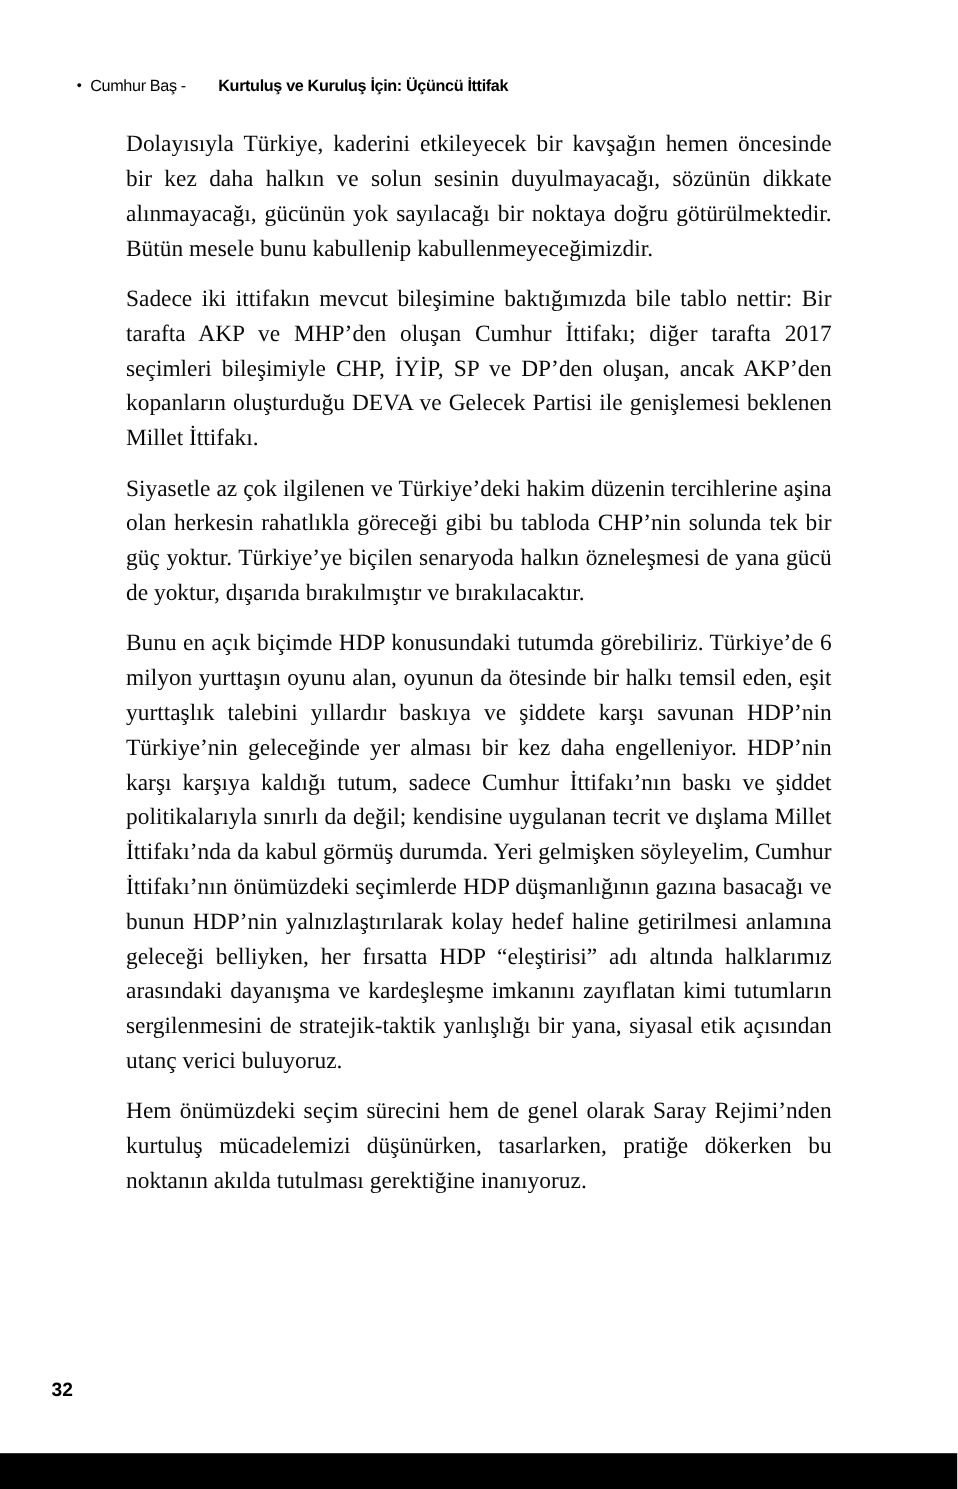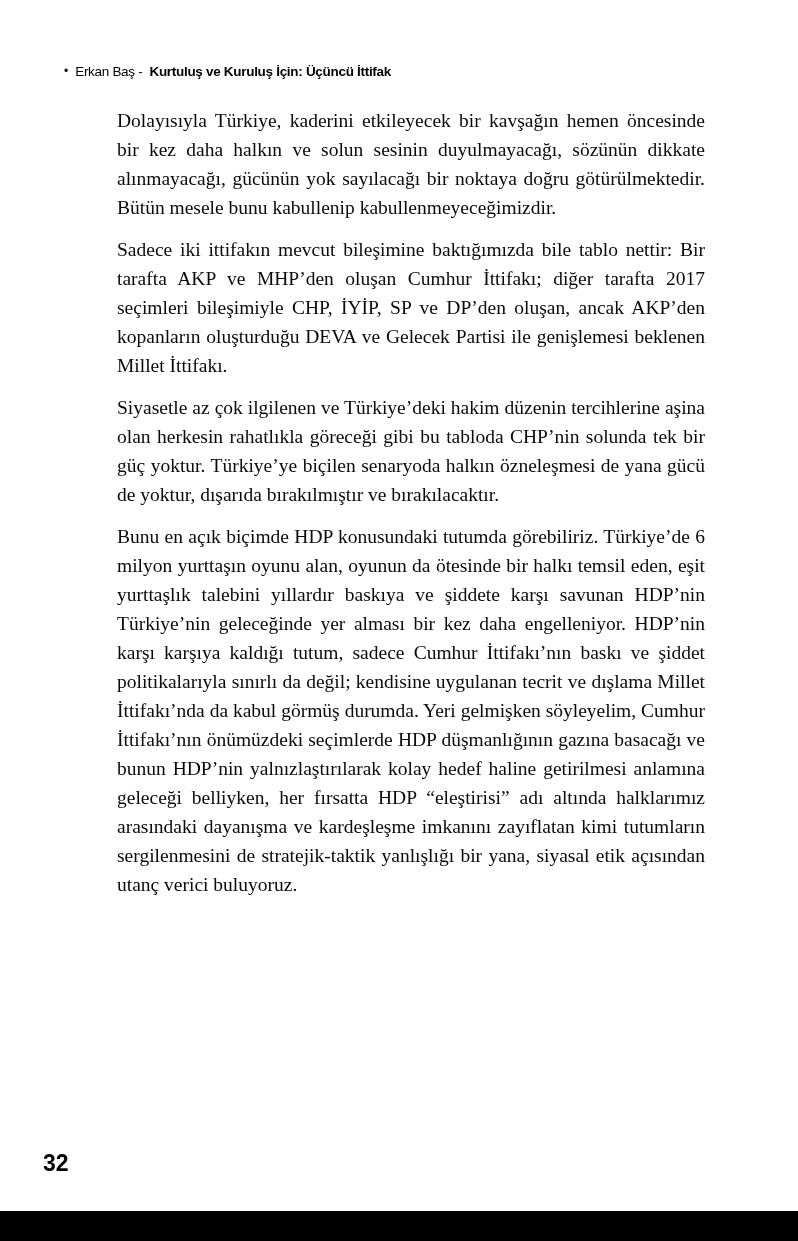--- a/index.html
+++ b/index.html
@@ -29,69 +29,71 @@
     line-height: 1;
     transform: translateY(-1px);
   }
   .running-header .author {
     font-weight: 400;
     letter-spacing: -0.3px;
   }
   .running-header .book-title {
     font-weight: 700;
     letter-spacing: -0.3px;
+    margin-left: 20px;
   }
   .body-text {
     position: absolute;
     top: 106px;
-    left: 117px;
+    left: 105px;
     width: 588px;
     text-align: justify;
     font-size: 19.5px;
     line-height: 29px;
     hyphens: auto;
     -webkit-hyphens: auto;
   }
   .body-text p {
     margin: 0 0 13px 0;
   }
   .page-number {
     position: absolute;
     left: 43px;
     top: 1150px;
     font-family: "Liberation Sans", sans-serif;
     font-weight: 700;
-    font-size: 23px;
+    font-size: 16px;
     color: #000;
     text-align: right;
   }
   .bottom-bar {
     position: absolute;
     left: 0;
     bottom: 0;
     width: 100%;
     height: 30px;
     background: #000000;
   }
 </style>
 </head>
 <body>
 
 <div class="page">
 
   <div class="running-header">
     <span class="bullet">•</span>
-    <span class="author">Erkan Baş -</span>
+    <span class="author">Cumhur Baş -</span>
     <span class="book-title">Kurtuluş ve Kuruluş İçin: Üçüncü İttifak</span>
   </div>
 
   <div class="body-text" lang="tr">
     <p>Dolayısıyla Türkiye, kaderini etkileyecek bir kavşağın hemen öncesinde bir kez daha halkın ve solun sesinin duyulmayacağı, sözünün dikkate alınmayacağı, gücünün yok sayılacağı bir noktaya doğru götürülmektedir. Bütün mesele bunu kabullenip kabullenmeyeceğimizdir.</p>
     <p>Sadece iki ittifakın mevcut bileşimine baktığımızda bile tablo nettir: Bir tarafta AKP ve MHP’den oluşan Cumhur İttifakı; diğer tarafta 2017 seçimleri bileşimiyle CHP, İYİP, SP ve DP’den oluşan, ancak AKP’den kopanların oluşturduğu DEVA ve Gelecek Partisi ile genişlemesi beklenen Millet İttifakı.</p>
     <p>Siyasetle az çok ilgilenen ve Türkiye’deki hakim düzenin tercihlerine aşina olan herkesin rahatlıkla göreceği gibi bu tabloda CHP’nin solunda tek bir güç yoktur. Türkiye’ye biçilen senaryoda halkın özneleşmesi de yana gücü de yoktur, dışarıda bırakılmıştır ve bırakılacaktır.</p>
     <p>Bunu en açık biçimde HDP konusundaki tutumda görebiliriz. Türkiye’de 6 milyon yurttaşın oyunu alan, oyunun da ötesinde bir halkı temsil eden, eşit yurttaşlık talebini yıllardır baskıya ve şiddete karşı savunan HDP’nin Türkiye’nin geleceğinde yer alması bir kez daha engelleniyor. HDP’nin karşı karşıya kaldığı tutum, sadece Cumhur İttifakı’nın baskı ve şiddet politikalarıyla sınırlı da değil; kendisine uygulanan tecrit ve dışlama Millet İttifakı’nda da kabul görmüş durumda. Yeri gelmişken söyleyelim, Cumhur İttifakı’nın önümüzdeki seçimlerde HDP düşmanlığının gazına basacağı ve bunun HDP’nin yalnızlaştırılarak kolay hedef haline getirilmesi anlamına geleceği belliyken, her fırsatta HDP “eleştirisi” adı altında halklarımız arasındaki dayanışma ve kardeşleşme imkanını zayıflatan kimi tutumların sergilenmesini de stratejik-taktik yanlışlığı bir yana, siyasal etik açısından utanç verici buluyoruz.</p>
+    <p>Hem önümüzdeki seçim sürecini hem de genel olarak Saray Rejimi’nden kurtuluş mücadelemizi düşünürken, tasarlarken, pratiğe dökerken bu noktanın akılda tutulması gerektiğine inanıyoruz.</p>
   </div>
 
   <div class="page-number">32</div>
 
   <div class="bottom-bar"></div>
 
 </div>
 
 </body></html>

